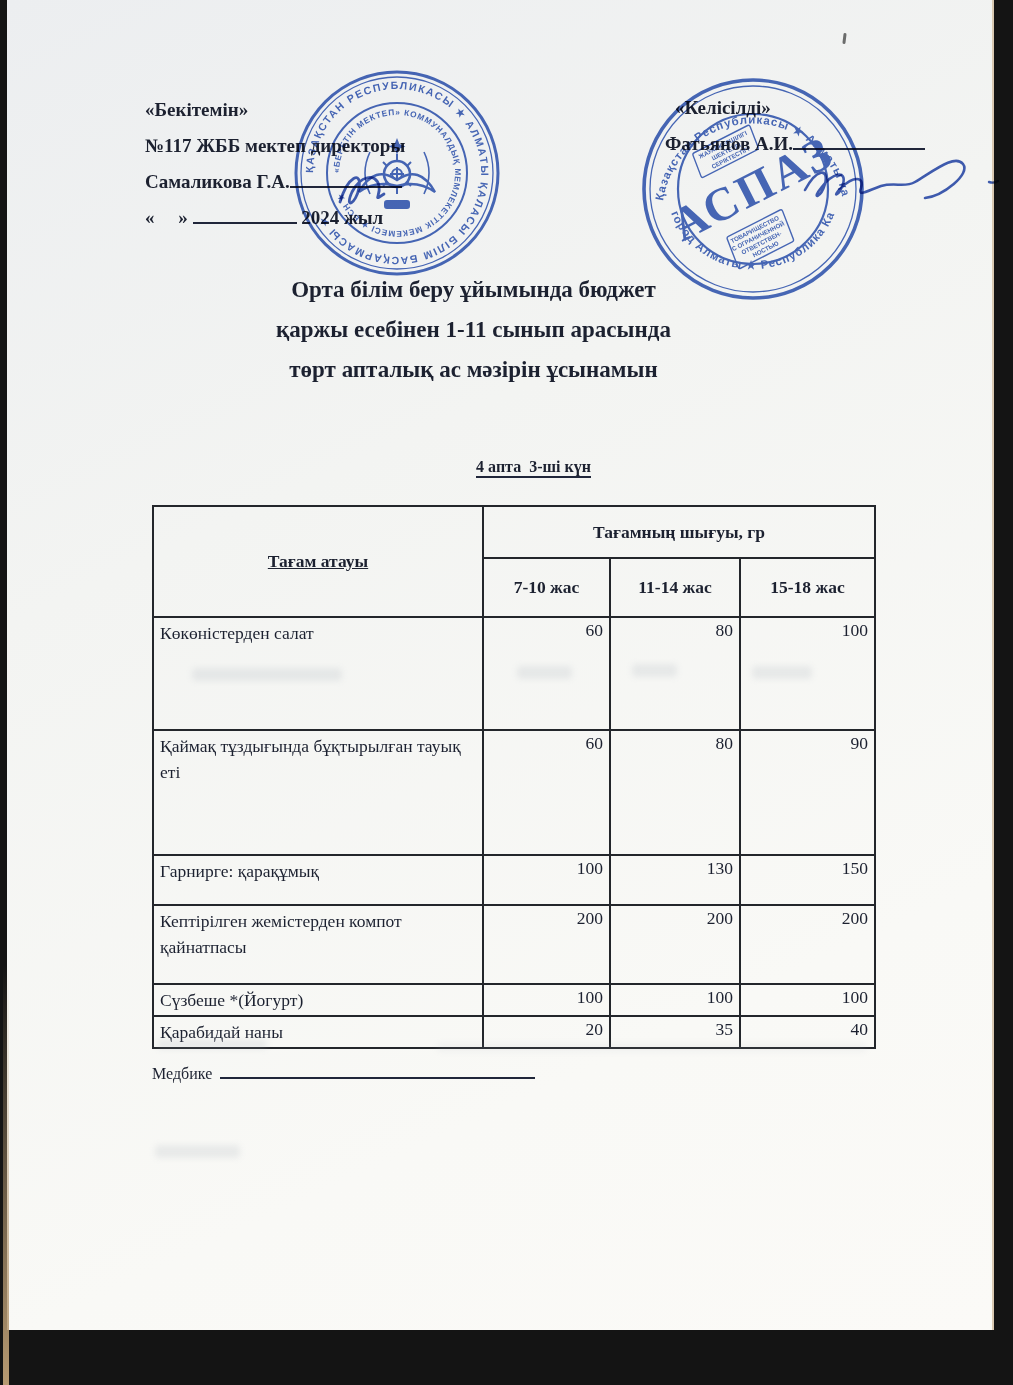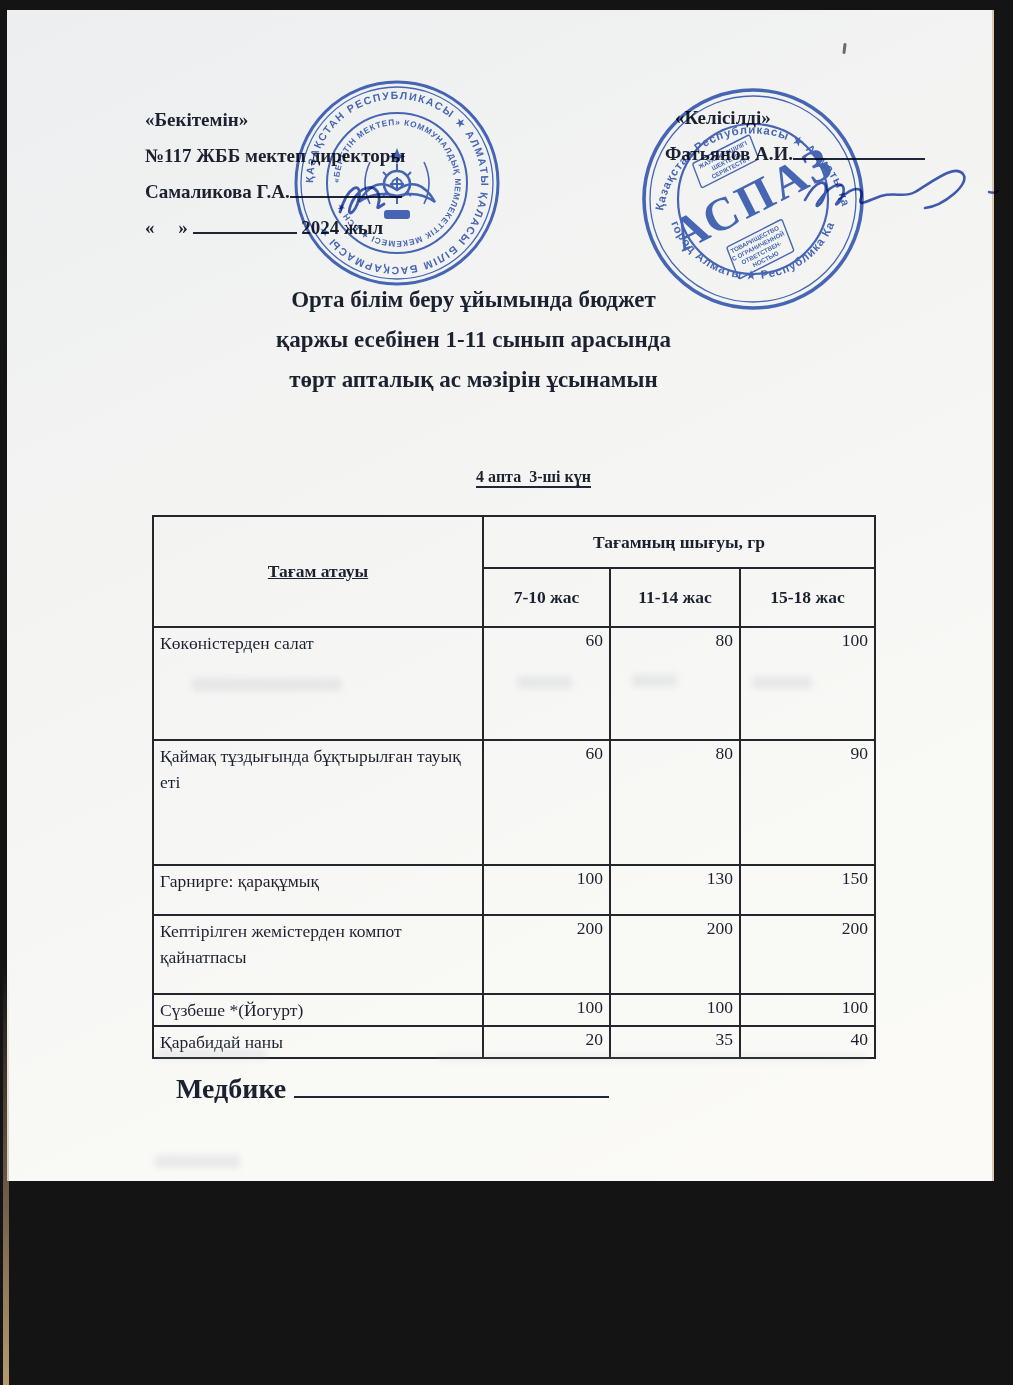--- a/index.html
+++ b/index.html
@@ -1,18 +1,18 @@
 <!DOCTYPE html>
 <html lang="kk"><head>
 <meta charset="utf-8">
 <style>
   html,body{margin:0;padding:0;background:#151515;}
   .canvas{position:relative;width:1013px;height:1385px;background:#141414;overflow:hidden;
           font-family:"Liberation Serif","DejaVu Serif",serif;color:#1c2130;}
-  .paper{position:absolute;left:7px;top:10px;width:985px;height:1171px;
+  .paper{position:absolute;left:7px;top:0;width:985px;height:1330px;
          background:linear-gradient(155deg,#eceef0 0%,#f3f4f2 35%,#f9f9f6 75%,#fbfaf7 100%);
          border-right:2px solid #d9c9b2;}
   .tan-strip{position:absolute;left:3px;bottom:0;width:6px;height:420px;
              background:linear-gradient(to bottom,rgba(182,154,116,0),#b79a72);}
   .tick{position:absolute;left:836px;top:33px;width:3px;height:11px;background:#4a4a4a;
         border-radius:2px;transform:rotate(7deg);opacity:.8;}
   
   .approve{position:absolute;font-weight:bold;font-size:19px;line-height:36px;white-space:nowrap;}
   .approve-left{left:138px;top:92px;}
   .approve-right{left:658px;top:90px;}
@@ -30,21 +30,21 @@
   table.menu td,table.menu th{border:2px solid #23262b;padding:2px 6px;overflow:hidden;}
   table.menu th{font-weight:bold;}
   th.name-h{text-align:center;vertical-align:middle;text-decoration:underline;}
   th.group-h{height:46px;text-align:center;vertical-align:middle;}
   th.age-h{height:53px;text-align:center;vertical-align:middle;}
   td.dish{vertical-align:top;text-align:left;padding-left:9px;line-height:26px;}
   td.val{vertical-align:top;text-align:right;padding-top:3px;}
   tr.r1{height:113px;} tr.r2{height:125px;} tr.r3{height:50px;}
   tr.r4{height:79px;} tr.r5{height:28px;} tr.r6{height:29px;}
   
-  .medbike{position:absolute;left:145px;top:1063px;font-weight:bold;font-size:28px;margin-left:24px;}
+  .medbike{position:absolute;left:145px;top:1063px;font-weight:normal;font-size:16px;}
   .medbike .uline{width:315px;border-bottom-width:2.5px;margin-left:8px;}
   
   .stamp{position:absolute;mix-blend-mode:multiply;opacity:.88;filter:blur(0.4px);}
   .stamp-school{left:283px;top:66px;width:214px;height:214px;}
   .stamp-aspaz{left:630px;top:73px;width:232px;height:232px;}
   .sig{position:absolute;mix-blend-mode:multiply;}
   .sig-left{left:295px;top:150px;width:130px;height:70px;}
   .sig-right{left:770px;top:138px;width:235px;height:85px;}
   
   .smudge{position:absolute;background:#9fa8b2;opacity:.18;filter:blur(3px);border-radius:4px;}

